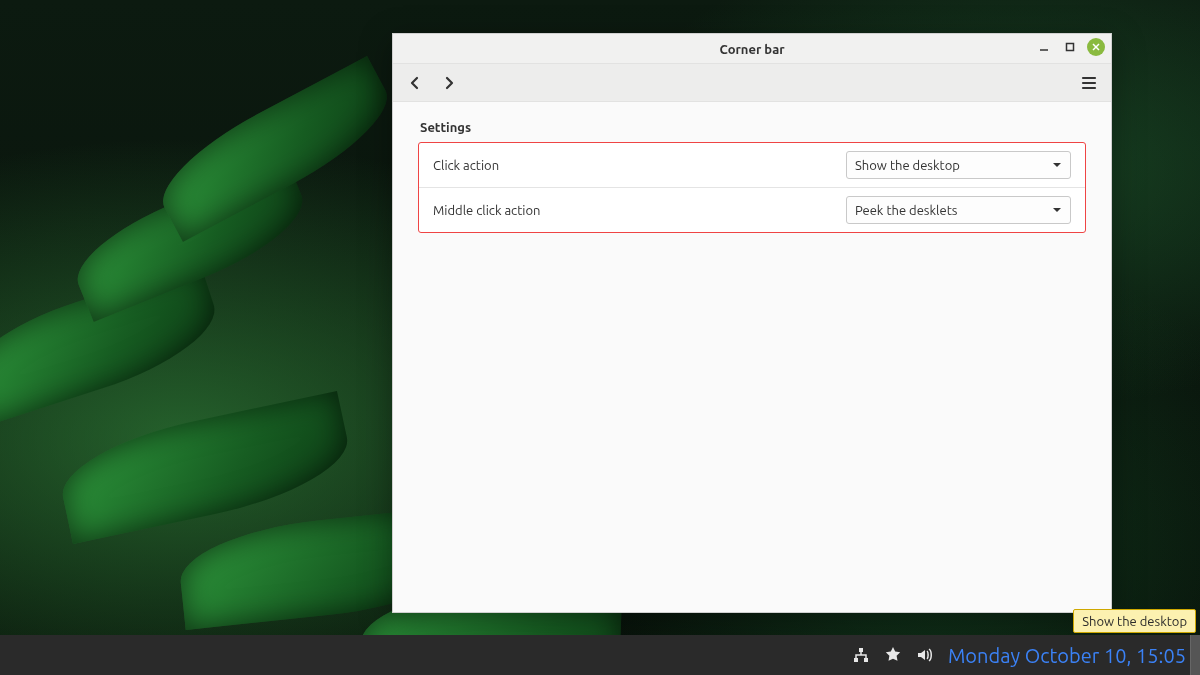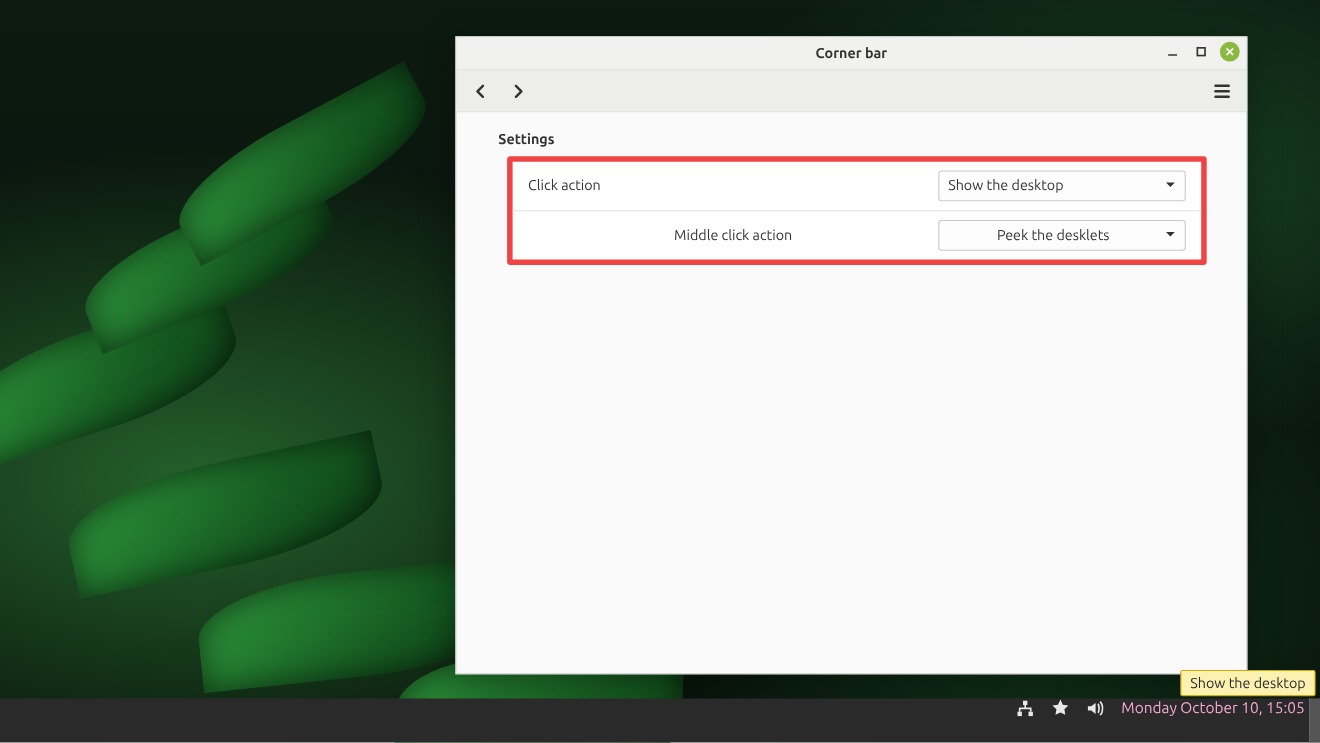--- a/index.html
+++ b/index.html
@@ -17,43 +17,43 @@
   }
   .leaf {
     position: absolute; border-radius: 50% 0 50% 0;
     background: linear-gradient(135deg,#2f9a3d 0%,#175d22 60%,#0c3a14 100%);
     box-shadow: 0 0 30px rgba(0,0,0,0.6) inset;
   }
 
   
   .panel {
     position: absolute; left: 0; right: 0; bottom: 0; height: 40px;
-    background: #2a2a2a; color: #f9a8d4;
-    display: flex; justify-content: flex-end;
-    padding: 0 10px; font-size: 14px; gap: 14px;
+    background: #2a2a2a; color: #3b82f6;
+    display: flex; align-items: center; justify-content: flex-end;
+    padding: 0 10px; font-size: 20px; gap: 14px;
   }
   .panel .ico { width: 18px; height: 18px; display: inline-flex; align-items: center; justify-content: center; }
   .panel .ico svg { width: 18px; height: 18px; fill: #e8e8e8; }
   .clock { padding-right: 4px; }
   .panel-scroll-edge {
     position: absolute; right: 0; bottom: 0; width: 10px; height: 40px;
     background: #555; border-left: 1px solid #666;
   }
 
   
   .tooltip {
     position: absolute; right: 4px; bottom: 42px;
     background: #fcf1b0; border: 1px solid #cfa800;
     padding: 4px 8px; font-size: 13px; color: #2b2b2b;
     border-radius: 2px;
   }
 
   
   .window {
-    position: absolute; left: 414px; top: 33px; width: 720px; height: 580px;
+    position: absolute; left: 392px; top: 33px; width: 720px; height: 580px;
     background: #fafafa; border: 1px solid #d0d0d0;
     display: flex; flex-direction: column;
     box-shadow: 0 8px 30px rgba(0,0,0,0.35);
   }
   .titlebar {
     height: 30px; background: #f1f1f0; border-bottom: 1px solid #e2e2e1;
     display: flex; align-items: center; justify-content: center;
     position: relative; font-size: 13px; font-weight: 700; color: #333;
   }
   .wincontrols { position: absolute; right: 6px; top: 4px; display: flex; gap: 8px; align-items: center; }
@@ -66,31 +66,31 @@
 
   .toolbar {
     height: 38px; background: #ededec; border-bottom: 1px solid #e2e2e1;
     display: flex; align-items: center; padding: 0 10px; gap: 10px;
   }
   .toolbtn { width: 24px; height: 24px; display: flex; align-items: center; justify-content: center; cursor: pointer; }
   .toolbtn svg { width: 16px; height: 16px; stroke: #333; stroke-width: 2.2; fill: none; stroke-linecap: round; stroke-linejoin: round; }
   .toolbar .spacer { flex: 1; }
   .hamburger svg { width: 16px; height: 14px; }
 
-  .content { flex: 1; overflow: auto; padding: 18px 36px; }
+  .content { flex: 1; overflow: auto; padding: 18px 25px; }
   .section-title { font-size: 13px; font-weight: 700; color: #333; margin: 0 0 8px 2px; }
 
   .settings-group {
-    border: 5px solid #ef4444; border-radius: 3px; background: #fff; margin-left: 10px;
+    border: 1px solid #ef4444; border-radius: 3px; background: #fff;
   }
   .row {
     display: flex; align-items: center; justify-content: space-between;
     padding: 8px 14px; font-size: 13px; color: #333; min-height: 40px;
   }
-  .settings-group .row + .row { border-top: 1px solid #e4e4e4; text-align: center; }
+  .settings-group .row + .row { border-top: 1px solid #e4e4e4; }
   .row .label { flex: 1; }
 
   .select {
     width: 225px; height: 28px; border: 1px solid #c9c9c9; border-radius: 3px;
     background: #fdfdfd; display: flex; align-items: center;
     padding: 0 8px; font-size: 13px; color: #333; cursor: pointer; gap: 6px;
   }
   .select .val { flex: 1; }
   .select svg { width: 10px; height: 10px; fill: #333; }
 

